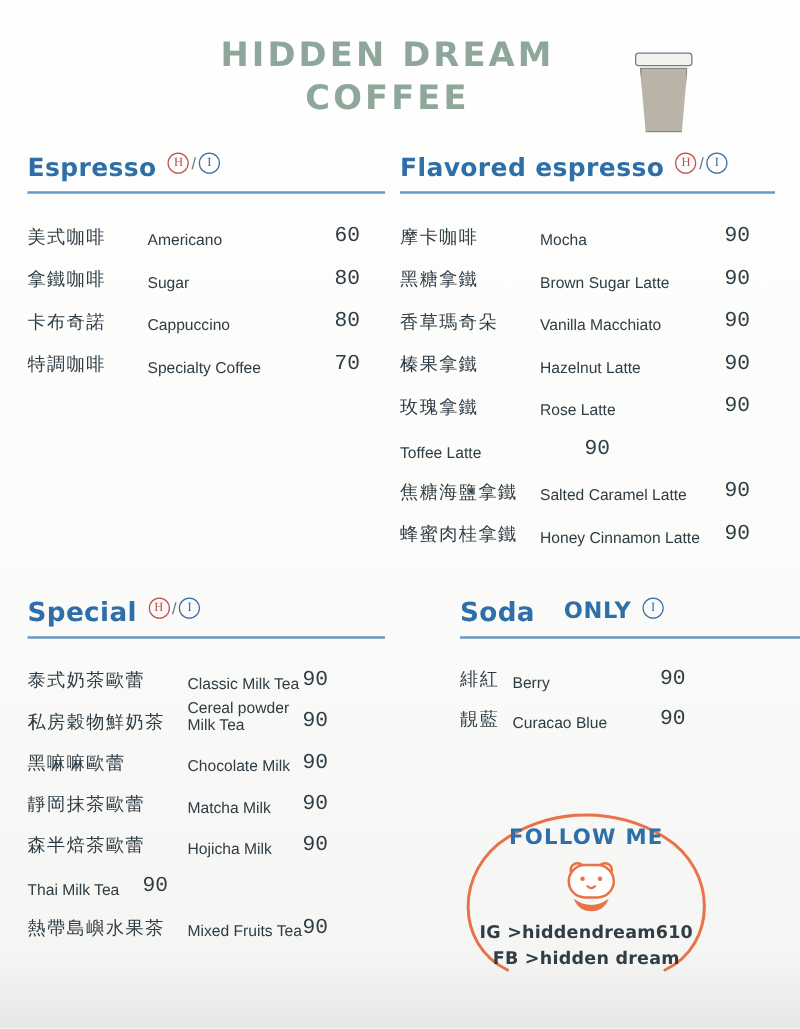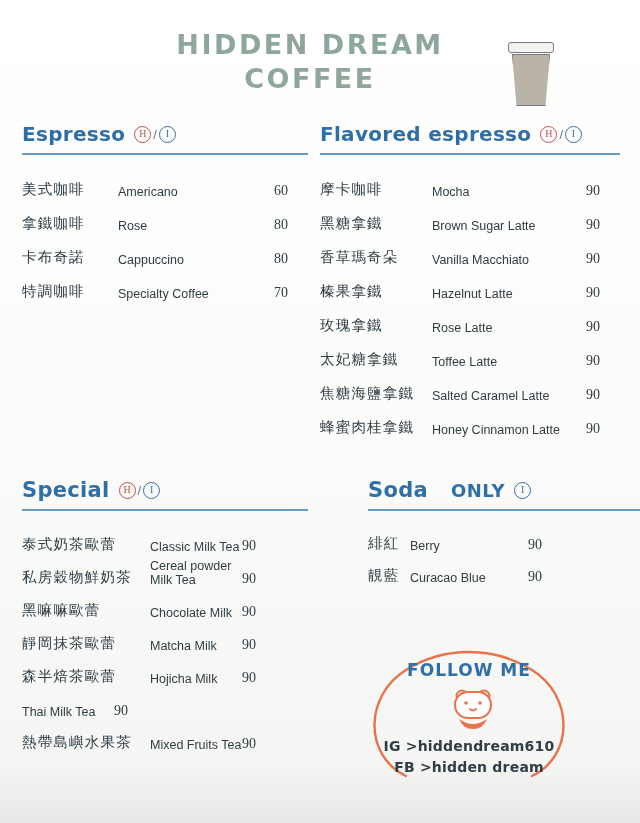--- a/index.html
+++ b/index.html
@@ -76,21 +76,21 @@
   .col {
     position: absolute;
   }
   .col-left  { left: 22px;  width: 286px; }
   .col-right { left: 320px; width: 300px; }
 
   .section { position: absolute; width: 100%; }
 
   .sec-head {
     display: flex;
-    align-items: center;
+    align-items: flex-start;
     gap: 9px;
     padding-bottom: 7px;
   }
   .sec-title {
     font-family: "DejaVu Sans", sans-serif;
     font-weight: bold;
     font-size: 20px;
     color: #2f6fa8;
     letter-spacing: .3px;
   }
@@ -144,22 +144,22 @@
     letter-spacing: 1.2px;
     white-space: nowrap;
   }
   .en {
     font-family: "Liberation Sans", sans-serif;
     font-size: 12.5px;
     color: #2f3d45;
     line-height: 14px;
   }
   .price {
-    font-family: Liberation Serif, serif;
-    font-size: 14px;
+    font-family: Liberation Mono, monospace;
+    font-size: 17px;
     color: #2f3d45;
     text-align: left;
   }
   
   .grid-espresso .cn    { width: 96px; }
   .grid-espresso .en    { width: 140px; }
   .grid-espresso .price { width: 30px; text-align: right; }
 
   
   .grid-flavored .cn    { width: 112px; }
@@ -263,21 +263,21 @@
       </div>
       <div class="rule"></div>
       <div class="grid-espresso">
         <div class="item">
           <span class="cn">美式咖啡</span>
           <span class="en">Americano</span>
           <span class="price">60</span>
         </div>
         <div class="item">
           <span class="cn">拿鐵咖啡</span>
-          <span class="en">Rose</span>
+          <span class="en">Sugar</span>
           <span class="price">80</span>
         </div>
         <div class="item">
           <span class="cn">卡布奇諾</span>
           <span class="en">Cappuccino</span>
           <span class="price">80</span>
         </div>
         <div class="item">
           <span class="cn">特調咖啡</span>
           <span class="en">Specialty Coffee</span>
@@ -368,21 +368,20 @@
           <span class="cn">榛果拿鐵</span>
           <span class="en">Hazelnut Latte</span>
           <span class="price">90</span>
         </div>
         <div class="item">
           <span class="cn">玫瑰拿鐵</span>
           <span class="en">Rose Latte</span>
           <span class="price">90</span>
         </div>
         <div class="item">
-          <span class="cn">太妃糖拿鐵</span>
           <span class="en">Toffee Latte</span>
           <span class="price">90</span>
         </div>
         <div class="item">
           <span class="cn">焦糖海鹽拿鐵</span>
           <span class="en">Salted Caramel Latte</span>
           <span class="price">90</span>
         </div>
         <div class="item">
           <span class="cn">蜂蜜肉桂拿鐵</span>

